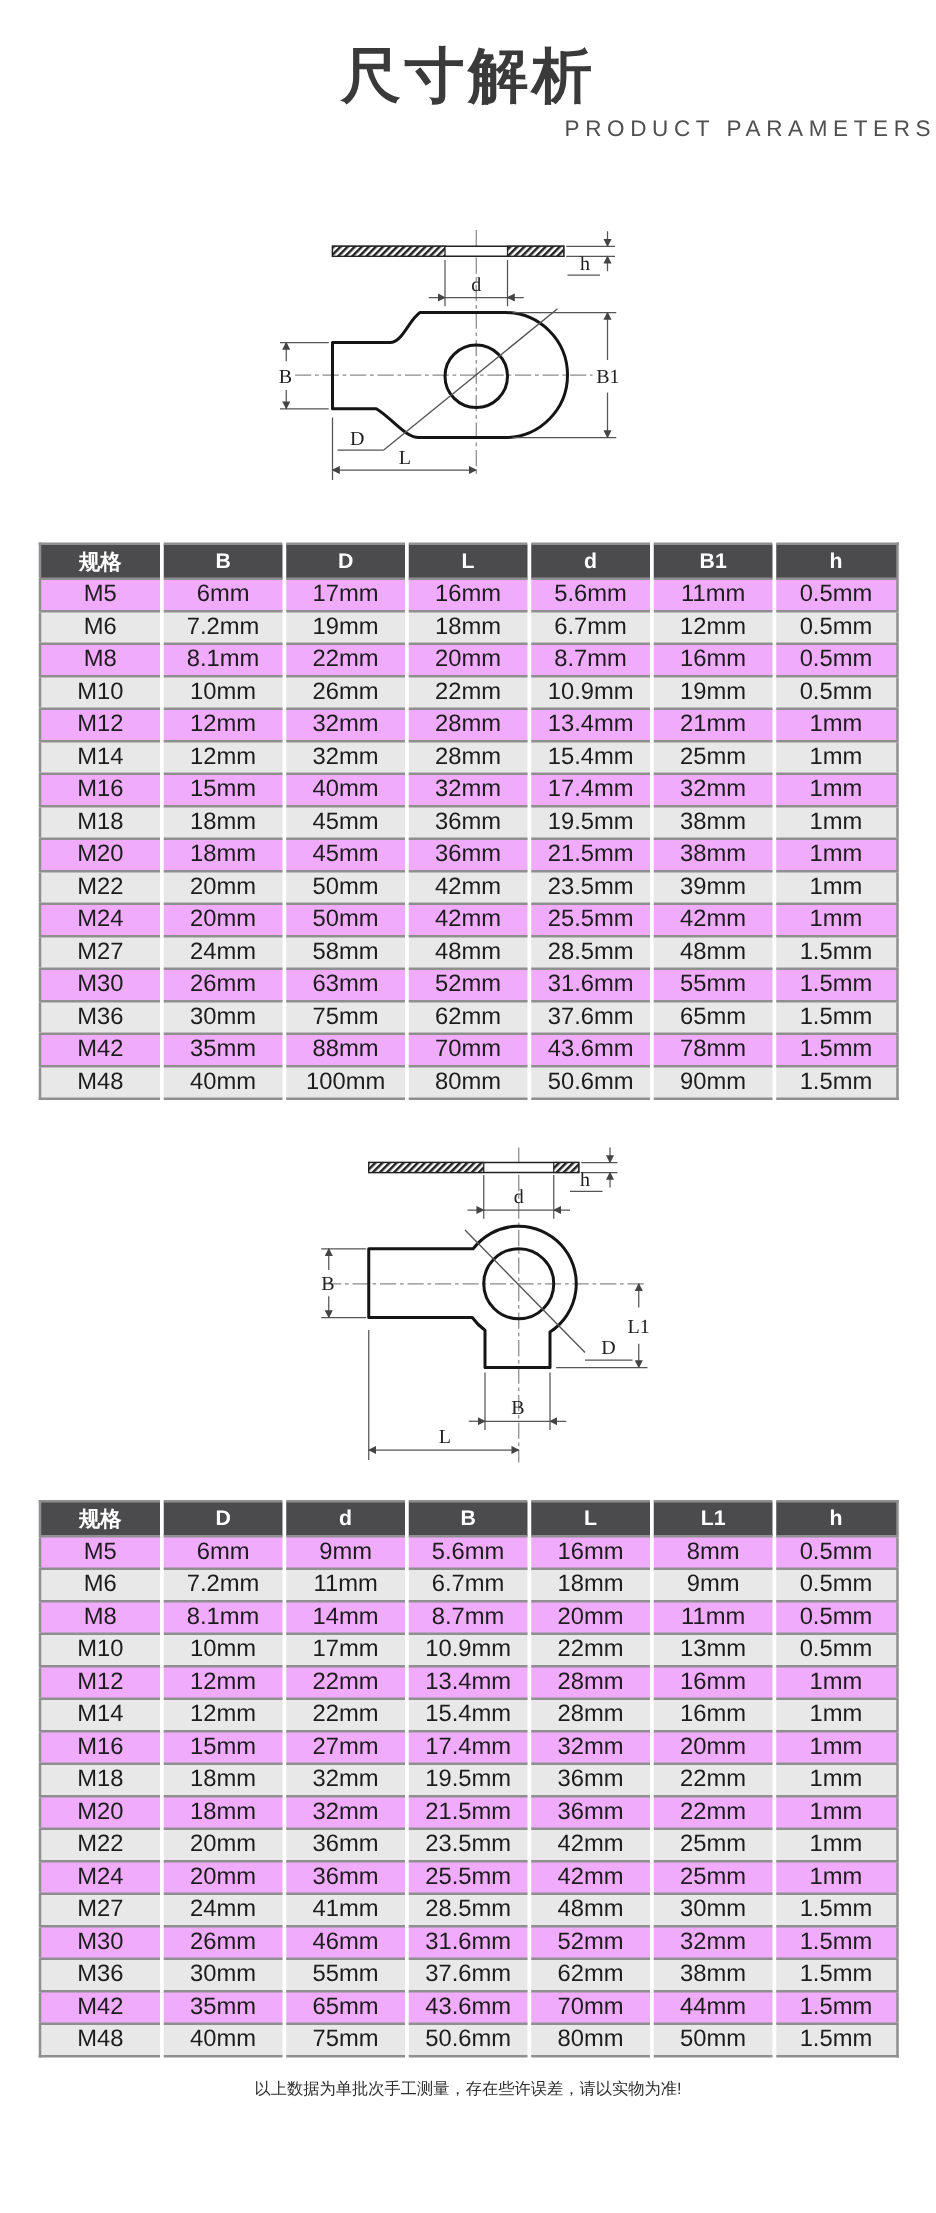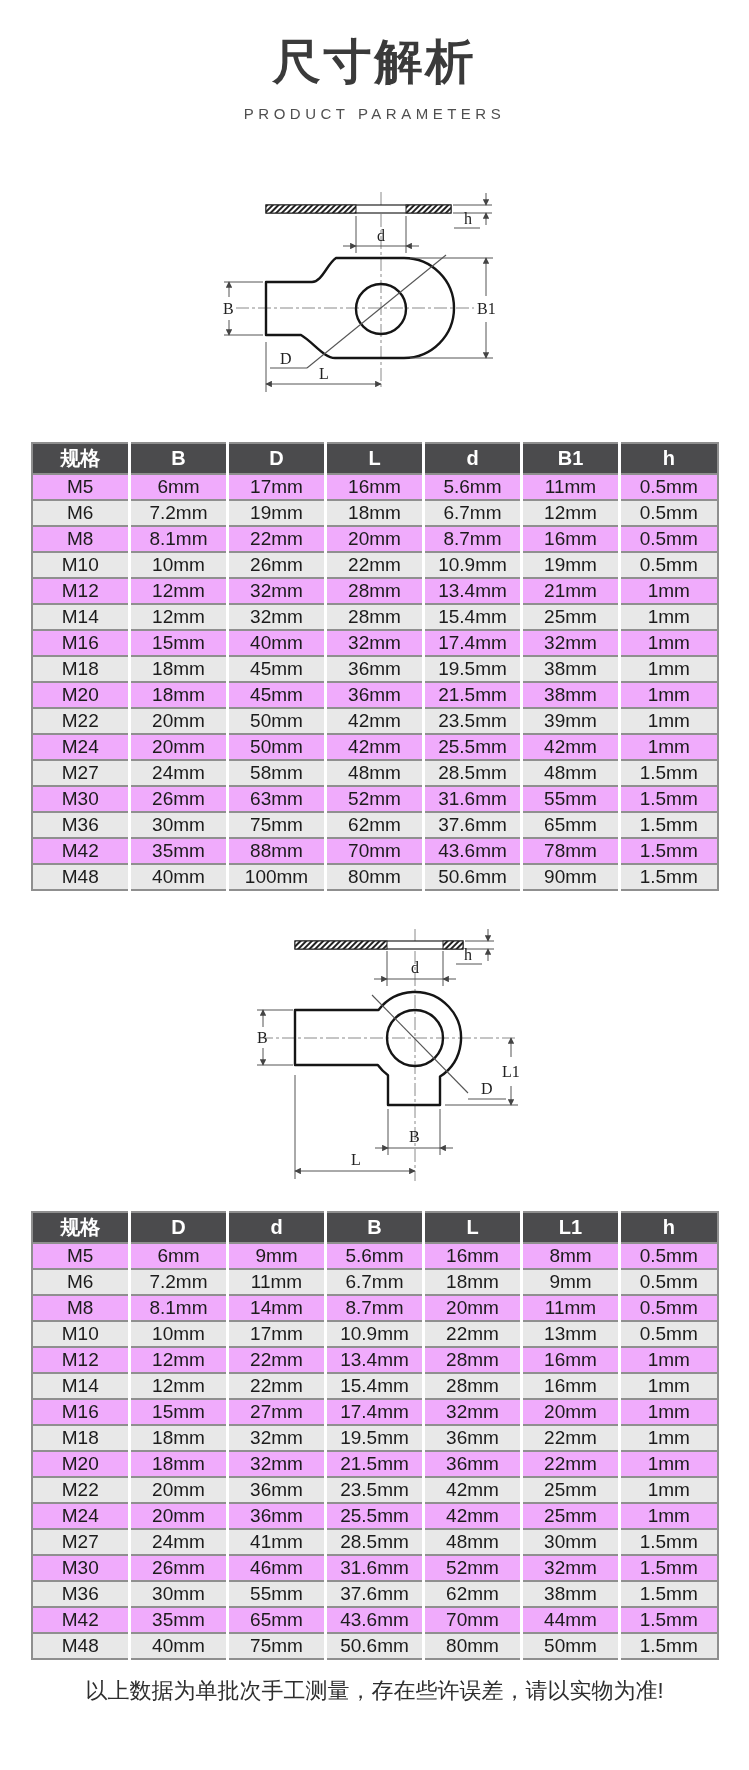--- a/index.html
+++ b/index.html
@@ -21,39 +21,40 @@
   .title-block{text-align:center;padding-top:34px;}
   .title-block h1{
     margin:0;
     font-size:48px;
     line-height:1.15;
     font-weight:bold;
     letter-spacing:3px;
     color:var(--title_text);
   }
   .subtitle{
-    margin-top:16px;
-    font-size:15px;
+    margin-top:4px;
+    font-size:18px;
     letter-spacing:4.5px;
     color:#4f4f4f;
+    text-align:right;
   }
   svg.diagram{display:block;margin:30px auto 45px;}
   svg#diagram2{margin:36px auto 24px;}
 
   .spec-table{
     width:688px;
     margin:0 auto;
     border-collapse:collapse;
     table-layout:fixed;
     border:2px solid var(--row_border);
   }
   .spec-table th{
     background:var(--header_bg);
     color:var(--header_text);
-    font-size:20px;
+    font-size:17px;
     font-weight:bold;
     height:28px;
     text-align:center;
     border-right:3px solid #ffffff;
     border-bottom:2px solid var(--row_border);
   }
   .spec-table td{
     height:26px;
     text-align:center;
     font-size:19px;
@@ -61,21 +62,21 @@
     border-right:3px solid #ffffff;
     border-bottom:2px solid var(--row_border);
   }
   .spec-table th:last-child,.spec-table td:last-child{border-right:none;}
   .spec-table tbody tr{background:#f0abfc;}
   .spec-table tbody tr:nth-child(even){background:var(--row_alt_bg);}
   .spec-table tbody tr:last-child td{border-bottom:none;}
 
   .note{
     text-align:center;
-    font-size:22px;
+    font-size:13px;
     color:var(--note_text);
     margin-top:16px;
     padding-bottom:12px;
   }
 
   
   .outline{fill:none;stroke:#151515;stroke-width:2.4;stroke-linejoin:round;stroke-linecap:round;}
   .thin{fill:none;stroke:#555;stroke-width:1.1;}
   .dim{fill:none;stroke:#555;stroke-width:1;}
   .centerline{fill:none;stroke:#8a8a8a;stroke-width:1;stroke-dasharray:13 3 3 3;}

